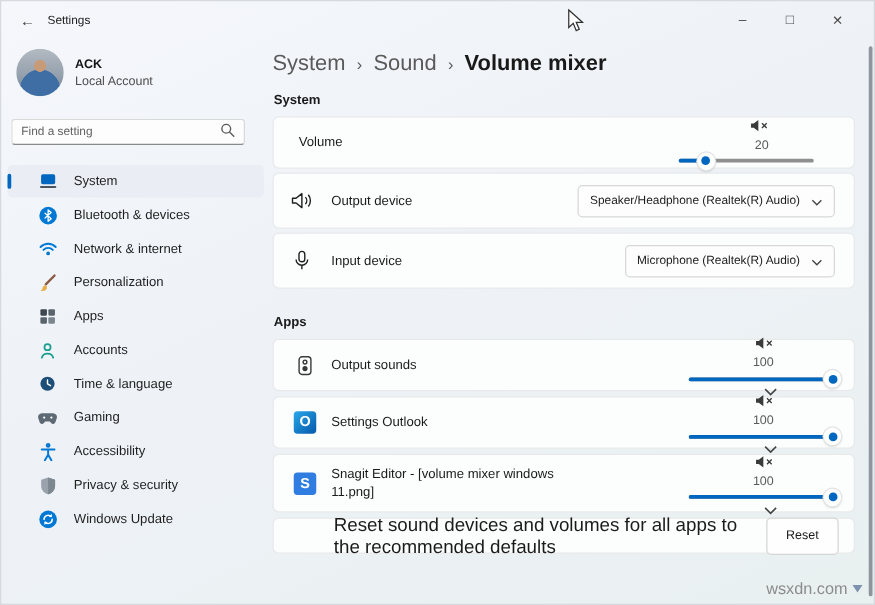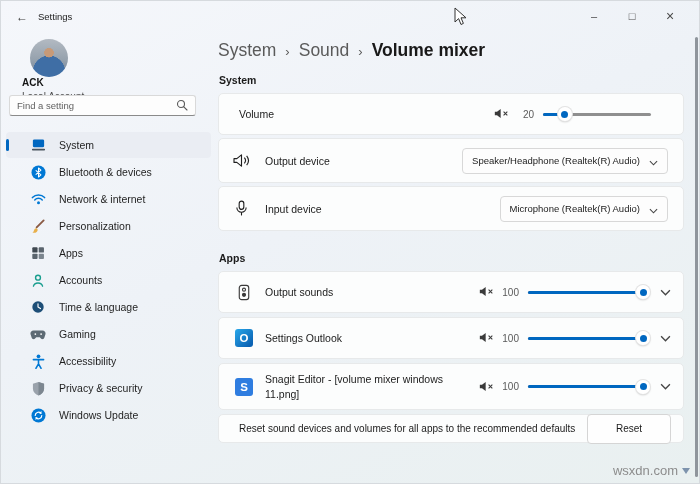--- a/index.html
+++ b/index.html
@@ -14,21 +14,21 @@
               display:flex; align-items:center; justify-content:center; }
   .win-title { position:absolute; left:37px; top:10px; font-size:9.5px; color:#1b1b1b; }
   .win-controls { position:absolute; right:10px; top:4px; display:flex; }
   .win-btn { width:38px; height:22px; display:flex; align-items:center; justify-content:center;
              color:#4a4a4a; font-size:11px; }
   .win-btn.close { font-size:14px; }
   .cursor { position:absolute; left:453px; top:6px; z-index:50; }
 
   
   .sidebar { position:absolute; top:32px; left:0; width:217px; bottom:0; }
-  .account { position:absolute; top:6px; left:12px; display:flex; align-items:center;flex-direction:column; }
+  .account { position:absolute; top:6px; left:12px; display:flex; align-items:center; }
   .avatar { width:38px; height:38px; border-radius:50%; flex:none;
             background:
               radial-gradient(circle at 50% 36%, #c79a78 0 15%, rgba(0,0,0,0) 16%),
               radial-gradient(circle at 50% 86%, #3f6ea5 0 42%, rgba(0,0,0,0) 43%),
               linear-gradient(180deg,#b3bac2 0%,#95a1ad 55%,#6e8096 100%); }
   .account-text { margin-left:9px; }
   .account-name { font-size:10px; font-weight:bold; color:#141414; }
   .account-type { font-size:10px; color:#4d4d4d; margin-top:3px; }
   .searchbox { position:absolute; top:62px; left:8px; width:187px; height:21px; background:#fdfdfd;
                border:1px solid #d9d9d9; border-bottom-color:#8a8a8a; border-radius:3px;
@@ -56,21 +56,21 @@
 
   .card { display:flex; align-items:center; background:#fcfdfd; border:1px solid #e7e9ea;
           border-radius:5px; margin-bottom:3px; padding-right:12px; }
   .card.volume { height:42px; padding-left:20px; }
   .card.device { height:45px; padding-left:12px; }
   .card.app    { height:42px; padding-left:16px; margin-bottom:4px; }
   .card.app.tall { height:47px; }
   .card.reset-row { height:29px; padding-left:20px; margin-top:4px; }
 
   .row-label { font-size:10.5px; color:#1b1b1b; }
-  .right-group { margin-left:auto; display:flex; align-items:center; }
+  .right-group { margin-left:auto; display:flex; align-items:center;flex-direction:column; }
   .vol-value { font-size:10px; color:#5a5a5a; margin:0 9px 0 7px; min-width:18px; text-align:right; }
 
   .slider { position:relative; height:14px; flex:none; }
   .slider.w-volume { width:108px; margin-right:20px; }
   .slider.w-app { width:120px; }
   .slider .track { position:absolute; left:0; right:0; top:5.5px; height:3px; border-radius:2px; background:#8f8f8f; }
   .slider .fill  { position:absolute; left:0; top:5.5px; height:3px; border-radius:2px; background:#0067c0;
                    width:calc(var(--val,0) * 1%); }
   .slider .thumb { position:absolute; top:0; width:14px; height:14px; border-radius:50%; background:#fff;
                    box-shadow:0 0 0 1px #e3e3e3, 0 1px 2px rgba(0,0,0,.25);
@@ -85,21 +85,21 @@
   .dropdown .chev { margin-left:9px; }
 
   .app-icon { width:18px; height:18px; flex:none; margin-right:12px; display:flex; align-items:center; justify-content:center; }
   .app-logo { width:18px; height:18px; border-radius:3px; color:#fff; font-weight:bold; font-size:11.5px;
               display:flex; align-items:center; justify-content:center; }
   .app-logo.outlook { background:linear-gradient(135deg,#28a8ea 0%,#0b63b4 85%); }
   .app-logo.snagit  { background:#2f7de0; }
   .app-name { font-size:10.5px; color:#1b1b1b; max-width:178px; line-height:1.35; }
   .expand { margin-left:11px; width:12px; display:flex; justify-content:center; }
 
-  .reset-desc { font-size:10px; color:#1b1b1b; }
+  .reset-desc { font-size:15px; color:#1b1b1b;margin-left:28px; }
   .reset-btn { margin-left:auto; width:84px; height:30px; background:#fefefe; border:1px solid #d5d5d5;
                border-radius:4px; font-size:10px; color:#1b1b1b; display:flex; align-items:center;
                justify-content:center; font-family:inherit; }
 
   .scrollbar { position:absolute; left:694px; top:36px; width:3px; height:440px; background:#8f959c; border-radius:2px; }
   .watermark { position:absolute; right:9px; bottom:5px; display:flex; align-items:center; }
   .watermark-text { font-size:13px; color:#8c8c8c; }
   .watermark-glyph { width:0; height:0; margin-left:4px; border-left:4px solid transparent;
                      border-right:4px solid transparent; border-top:6px solid #7d93ad; }
 </style>

